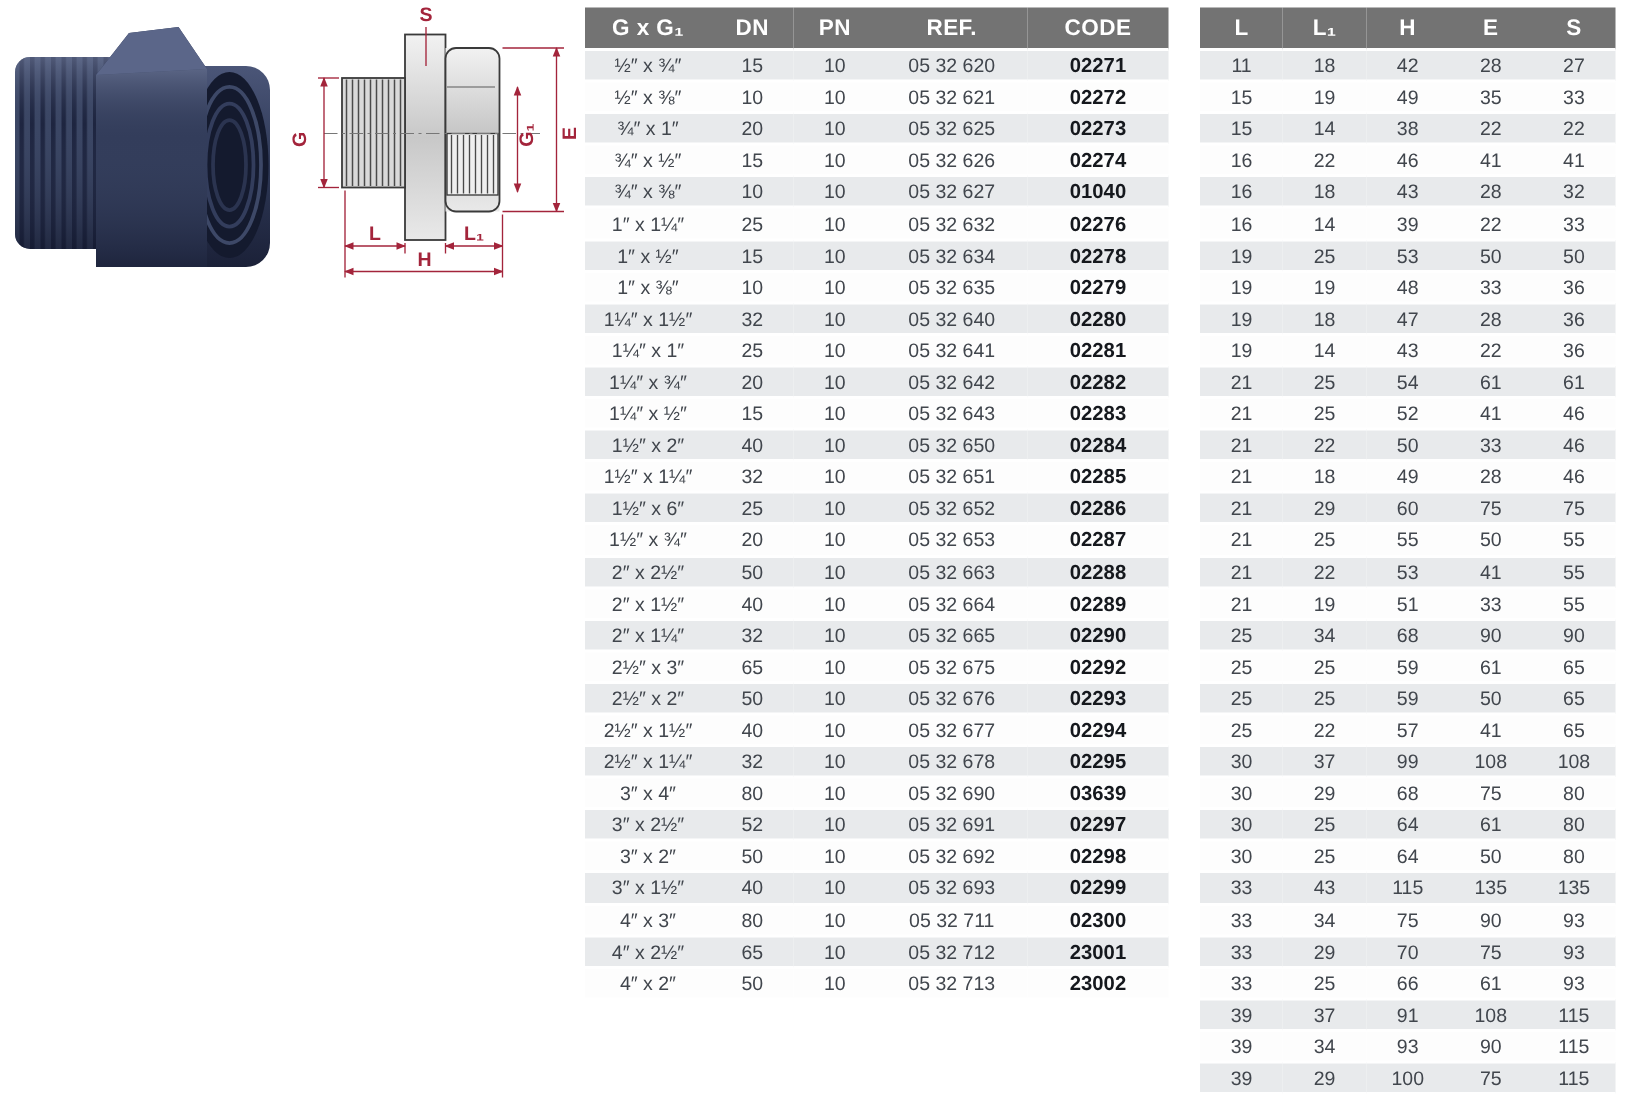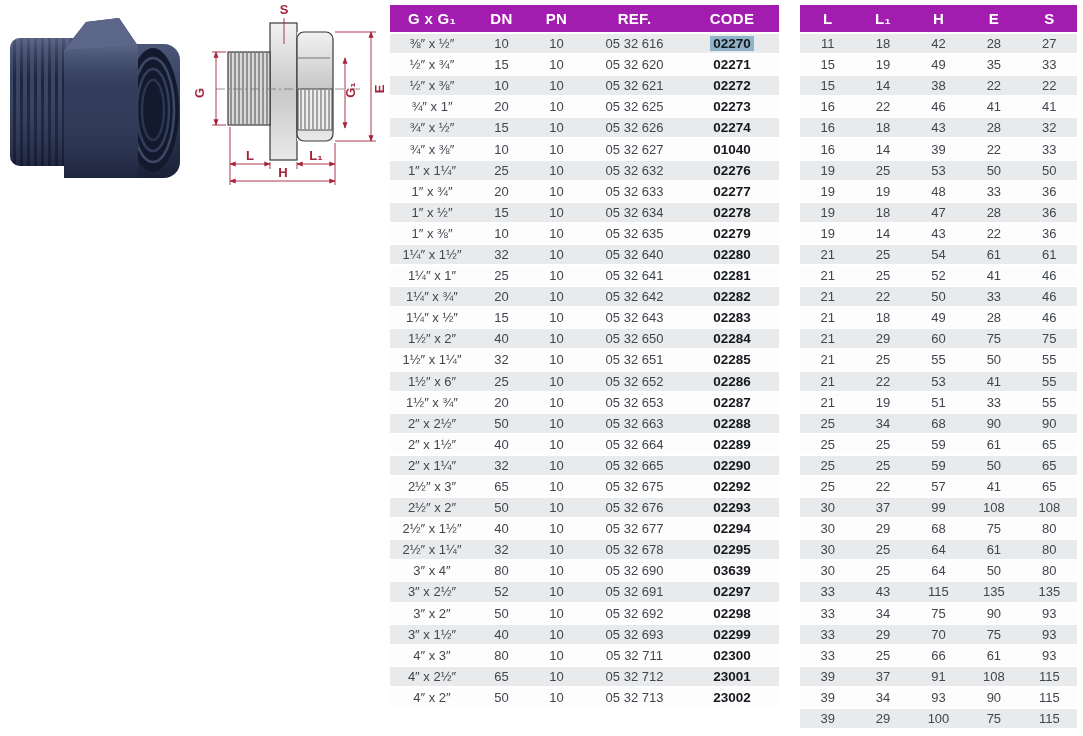--- a/index.html
+++ b/index.html
@@ -11,21 +11,21 @@
   .photo-wrap{position:absolute;left:6px;top:6px;width:178px;height:178px;}
   .drawing-wrap{position:absolute;left:190px;top:0px;width:202px;height:202px;}
 
   table.data-table{
     position:absolute;top:5px;border-collapse:collapse;table-layout:fixed;
     font-size:13px;color:#41464d;
   }
   table.main-table{left:390px;width:389px;}
   table.dim-table{left:800px;width:277px;}
   .data-table th{
-    background:#a21caf;color:#fff;font-weight:bold;font-size:15px;
+    background:#737373;color:#fff;font-weight:bold;font-size:15px;
     height:27px;padding:0;text-align:center;letter-spacing:.3px;
     border-bottom:2px solid #fff;
   }
   .data-table td{
     height:19.1px;padding:0;text-align:center;vertical-align:middle;
     border-bottom:2px solid #fff;white-space:nowrap;
   }
   .data-table tbody tr:nth-child(odd) td{background:#e8eaec;}
   .data-table tbody tr:nth-child(even) td{background:#fdfdfd;}
   .data-table td.bold{font-weight:bold;color:#15181d;font-size:13.5px;}
@@ -160,27 +160,20 @@
       <tr>
         <th>G x G₁</th>
         <th>DN</th>
         <th>PN</th>
         <th>REF.</th>
         <th>CODE</th>
       </tr>
     </thead>
     <tbody>
       <tr>
-        <td>⅜″ x ½″</td>
-        <td>10</td>
-        <td>10</td>
-        <td>05 32 616</td>
-        <td class="bold"><span class="hl">02270</span></td>
-      </tr>
-      <tr>
         <td>½″ x ¾″</td>
         <td>15</td>
         <td>10</td>
         <td>05 32 620</td>
         <td class="bold">02271</td>
       </tr>
       <tr>
         <td>½″ x ⅜″</td>
         <td>10</td>
         <td>10</td>
@@ -207,27 +200,20 @@
         <td>10</td>
         <td>05 32 627</td>
         <td class="bold">01040</td>
       </tr>
       <tr>
         <td>1″ x 1¼″</td>
         <td>25</td>
         <td>10</td>
         <td>05 32 632</td>
         <td class="bold">02276</td>
-      </tr>
-      <tr>
-        <td>1″ x ¾″</td>
-        <td>20</td>
-        <td>10</td>
-        <td>05 32 633</td>
-        <td class="bold">02277</td>
       </tr>
       <tr>
         <td>1″ x ½″</td>
         <td>15</td>
         <td>10</td>
         <td>05 32 634</td>
         <td class="bold">02278</td>
       </tr>
       <tr>
         <td>1″ x ⅜″</td>

